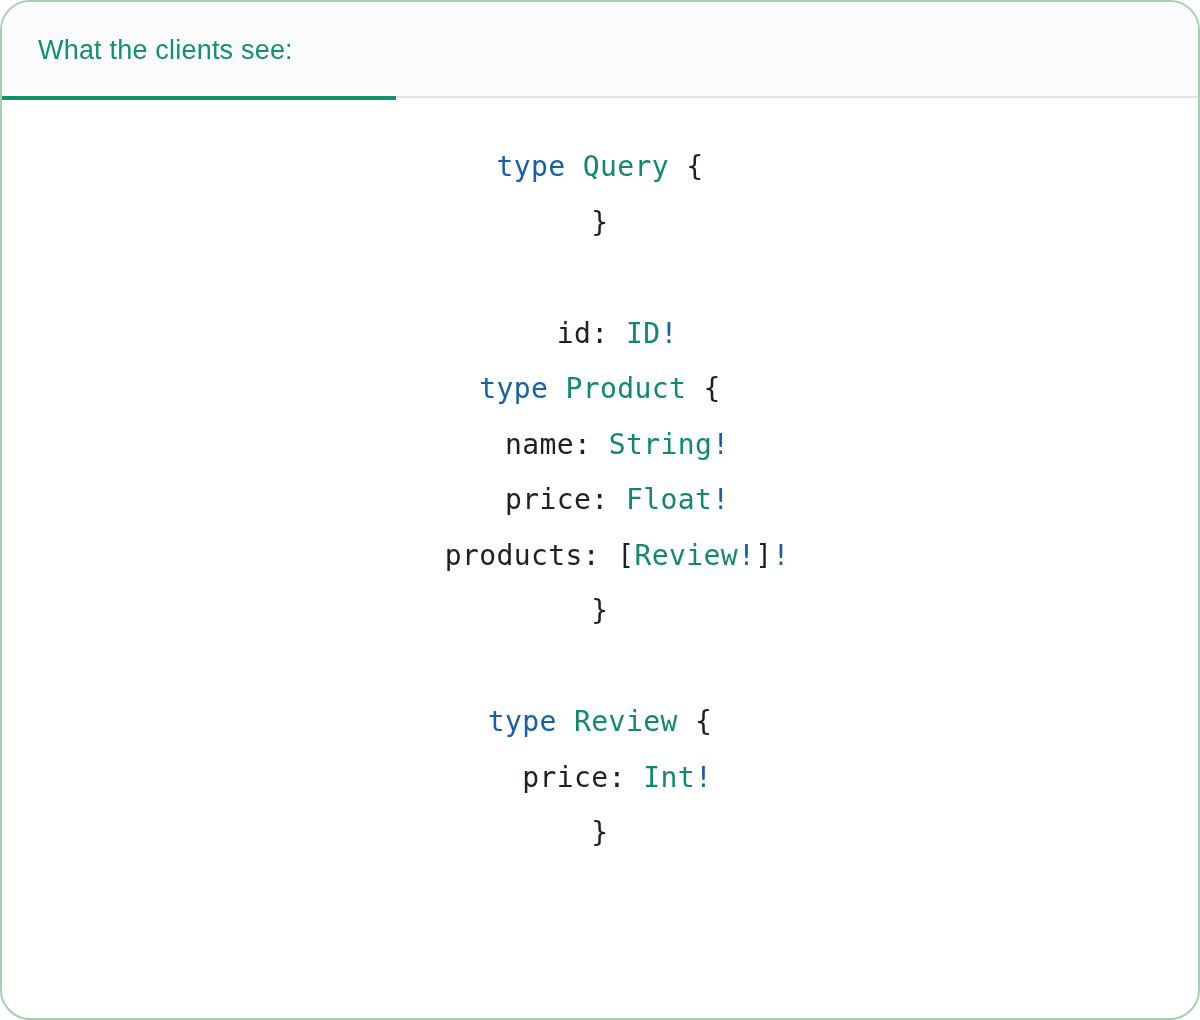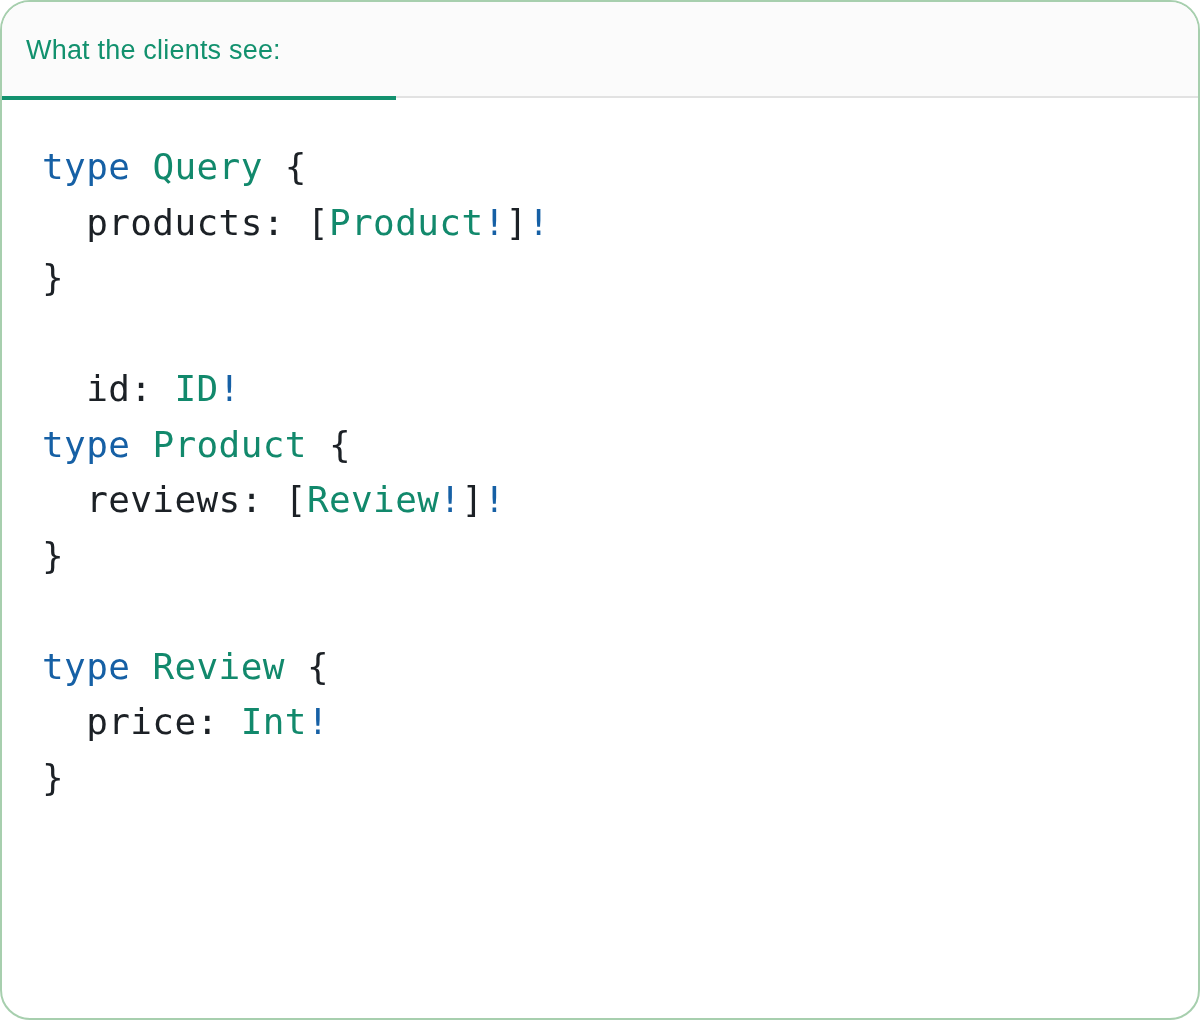--- a/index.html
+++ b/index.html
@@ -20,67 +20,69 @@
     background: #fbfbfb;
   }
   .tab-bar .rule {
     position: absolute; left: 0; right: 0; bottom: 0;
     height: 2px; background: var(--divider, #e2e2e2);
   }
   .tab {
     position: absolute; left: 0; top: 0; bottom: 0;
     width: 394px;
     display: flex; align-items: center;
-    padding-left: 24px; box-sizing: border-box;
+    padding-left: 36px; box-sizing: border-box;
     cursor: pointer;
   }
   .tab::after {
     content: "";
     position: absolute; left: 0; bottom: -2px;
     width: 100%; height: 4px;
     background: var(--teal, #12916e);
     z-index: 2;
   }
   .tab-label {
     color: var(--teal, #12916e);
     font-size: 27px;
     font-weight: 500;
     letter-spacing: 0.2px;
   }
   .code {
     padding: 41px 40px 0 40px;
     font-family: "DejaVu Sans Mono", "Liberation Mono", monospace;
-    font-size: 36px;
+    font-size: 28px;
     font-weight: 500;
     letter-spacing: 0.4px;
     line-height: 55.5px;
     color: var(--ink, #1c2126);
+    text-align: center;
   }
   .line { white-space: pre; min-height: 55.5px; }
   .tok-blue  { color: var(--blue, #1660a5); }
   .tok-green { color: var(--green, #12896c); }
   .tok-ink   { color: var(--ink, #1c2126); }
 </style>
 </head>
 <body>
 
 <div class="card">
   <div class="tab-bar">
     <div class="tab">
       <span class="tab-label">What the clients see:</span>
     </div>
     <div class="rule"></div>
   </div>
   <div class="code" id="code-block">
       <div class="line"><span class="tok-blue">type</span><span class="tok-ink"> </span><span class="tok-green">Query</span><span class="tok-ink"> {</span></div>
-      <div class="line"><span class="tok-ink">  products: [</span><span class="tok-green">Product</span><span class="tok-blue">!</span><span class="tok-ink">]</span><span class="tok-blue">!</span></div>
       <div class="line"><span class="tok-ink">}</span></div>
       <div class="line"></div>
       <div class="line"><span class="tok-ink">  id: </span><span class="tok-green">ID</span><span class="tok-blue">!</span></div>
       <div class="line"><span class="tok-blue">type</span><span class="tok-ink"> </span><span class="tok-green">Product</span><span class="tok-ink"> {</span></div>
-      <div class="line"><span class="tok-ink">  reviews: [</span><span class="tok-green">Review</span><span class="tok-blue">!</span><span class="tok-ink">]</span><span class="tok-blue">!</span></div>
+      <div class="line"><span class="tok-ink">  name: </span><span class="tok-green">String</span><span class="tok-blue">!</span></div>
+      <div class="line"><span class="tok-ink">  price: </span><span class="tok-green">Float</span><span class="tok-blue">!</span></div>
+      <div class="line"><span class="tok-ink">  products: [</span><span class="tok-green">Review</span><span class="tok-blue">!</span><span class="tok-ink">]</span><span class="tok-blue">!</span></div>
       <div class="line"><span class="tok-ink">}</span></div>
       <div class="line"></div>
       <div class="line"><span class="tok-blue">type</span><span class="tok-ink"> </span><span class="tok-green">Review</span><span class="tok-ink"> {</span></div>
       <div class="line"><span class="tok-ink">  price: </span><span class="tok-green">Int</span><span class="tok-blue">!</span></div>
       <div class="line"><span class="tok-ink">}</span></div>
     </div>
 </div>
 
 </body></html>

